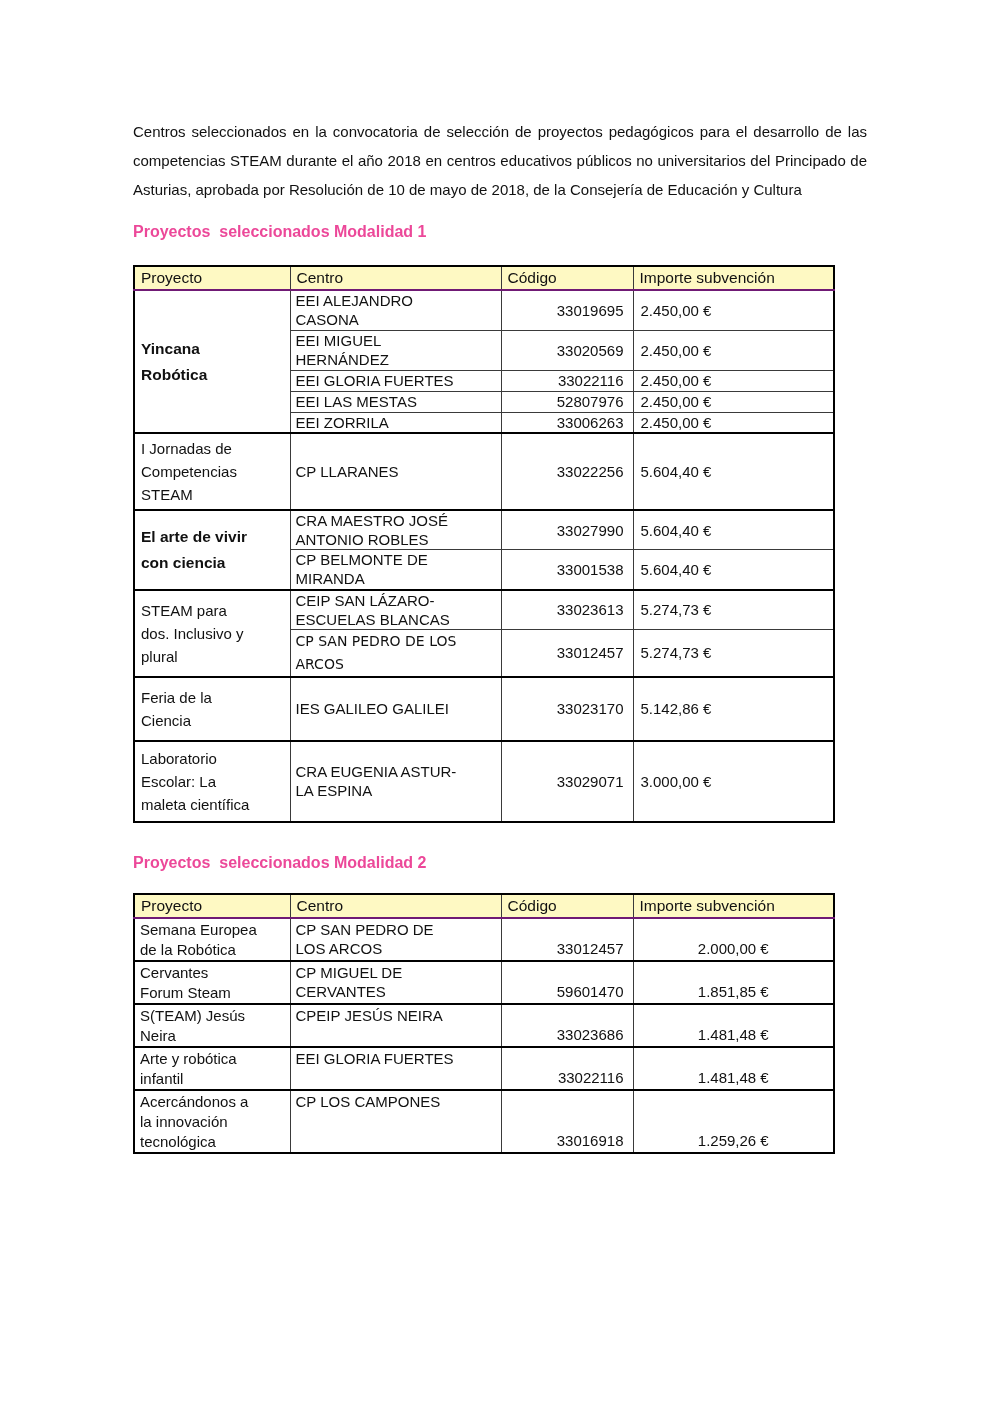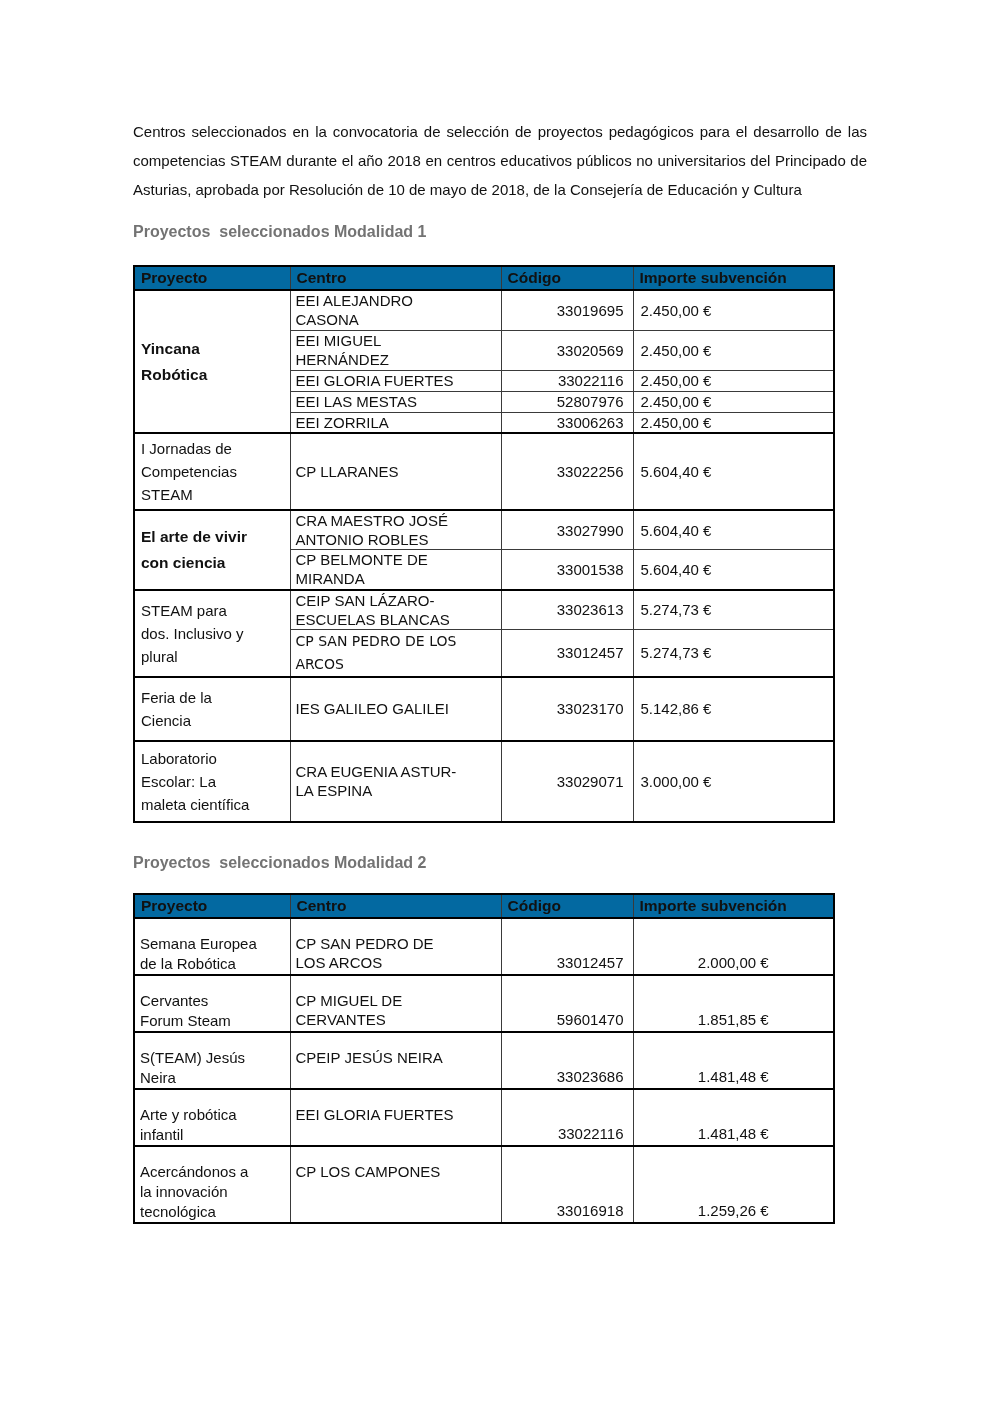--- a/index.html
+++ b/index.html
@@ -12,21 +12,21 @@
   .page { padding: 117px 133px 0 133px; }
 
   .intro {
     width: 734px; margin: 0;
     font-size: 15px; line-height: 29px;
     text-align: justify;
   }
 
   .section-heading {
     margin: 0; font-size: 16px; font-weight: bold;
-    line-height: 24px; white-space: pre-wrap; color: #737373;
+    line-height: 24px; white-space: pre-wrap; color: #ec4899;
   }
   #heading1 { margin-top: 16px; }
   #heading2 { margin-top: 28px; }
 
   table {
     border-collapse: collapse; table-layout: fixed;
     width: 700px; border: 2px solid #000000;
   }
   #table1 { margin-top: 21px; }
   #table2 { margin-top: 18px; }
@@ -35,36 +35,36 @@
   col.c-centro   { width: 211px; }
   col.c-codigo   { width: 132px; }
   col.c-importe  { width: 201px; }
 
   th, td {
     border: 1px solid #3a3a3a;
     padding: 0 5px; font-size: 15px; line-height: 19px;
     white-space: pre-line; text-align: left; overflow: hidden;
   }
   th {
-    background: #0369a1; font-size: 15.5px; line-height: 20px;
-    padding: 1px 6px; border-bottom: 2px solid #000000;
-    font-weight: bold;
+    background: #fef9c3; font-size: 15.5px; line-height: 20px;
+    padding: 1px 6px; border-bottom: 2px solid #701a75;
+    font-weight: normal;
   }
   tr.grp > td { border-top: 2px solid #000000; }
 
   
   .t1 td { vertical-align: middle; }
   .t1 td.project { line-height: 23px; padding-left: 6px; margin-left: 20px; }
   .t1 td.bold { font-weight: bold; font-size: 15.5px; line-height: 26px; }
   .t1 td.codigo { text-align: right; padding-right: 9px; }
   .t1 td.importe { padding-left: 7px; }
   .t1 td.altfont { font-family: "DejaVu Sans", sans-serif; font-size: 14px; line-height: 23px; }
 
   
-  .t2 td { vertical-align: top; padding-top: 15px; }
+  .t2 td { vertical-align: top; padding-top: 1px; }
   .t2 td.project { line-height: 20px; }
   .t2 td.codigo { vertical-align: bottom; text-align: right; padding-right: 9px; padding-bottom: 2px; }
   .t2 td.importe { vertical-align: bottom; text-align: center; padding-bottom: 2px; }
   .t2 tbody td { border-top: 2px solid #000000; }
 </style>
 </head>
 <body>
 
 <div class="page">
 

